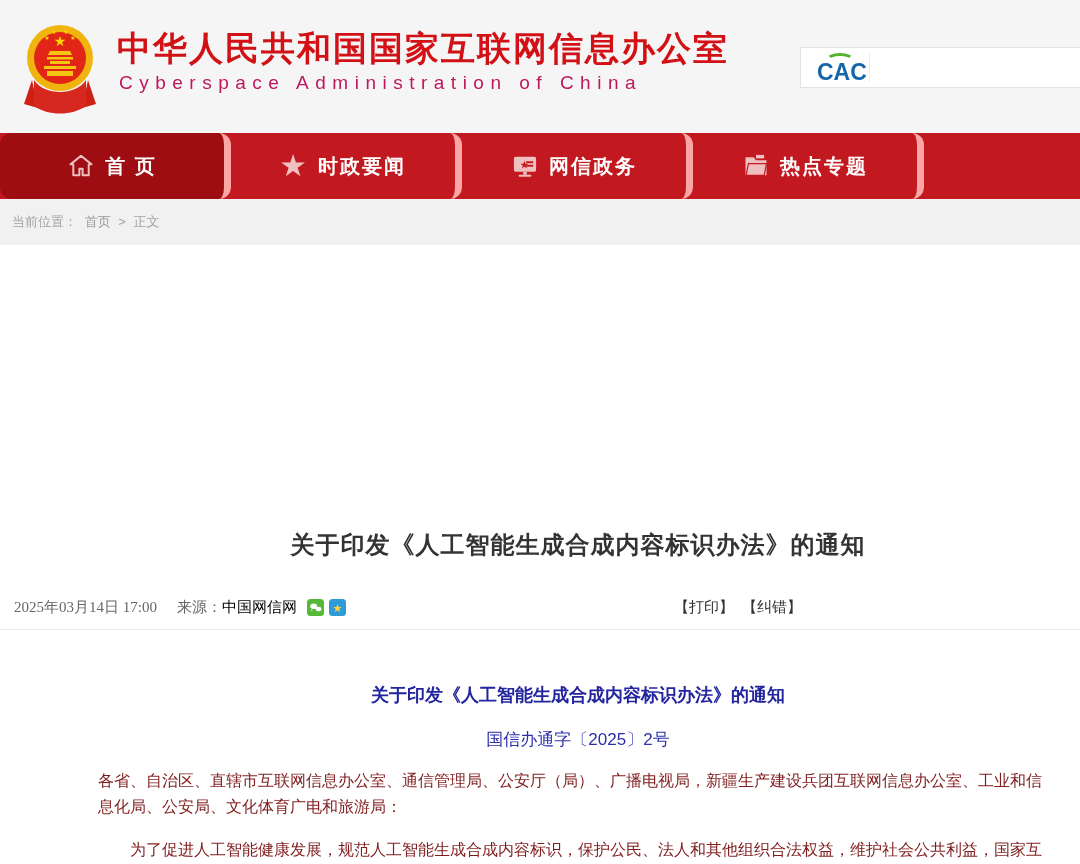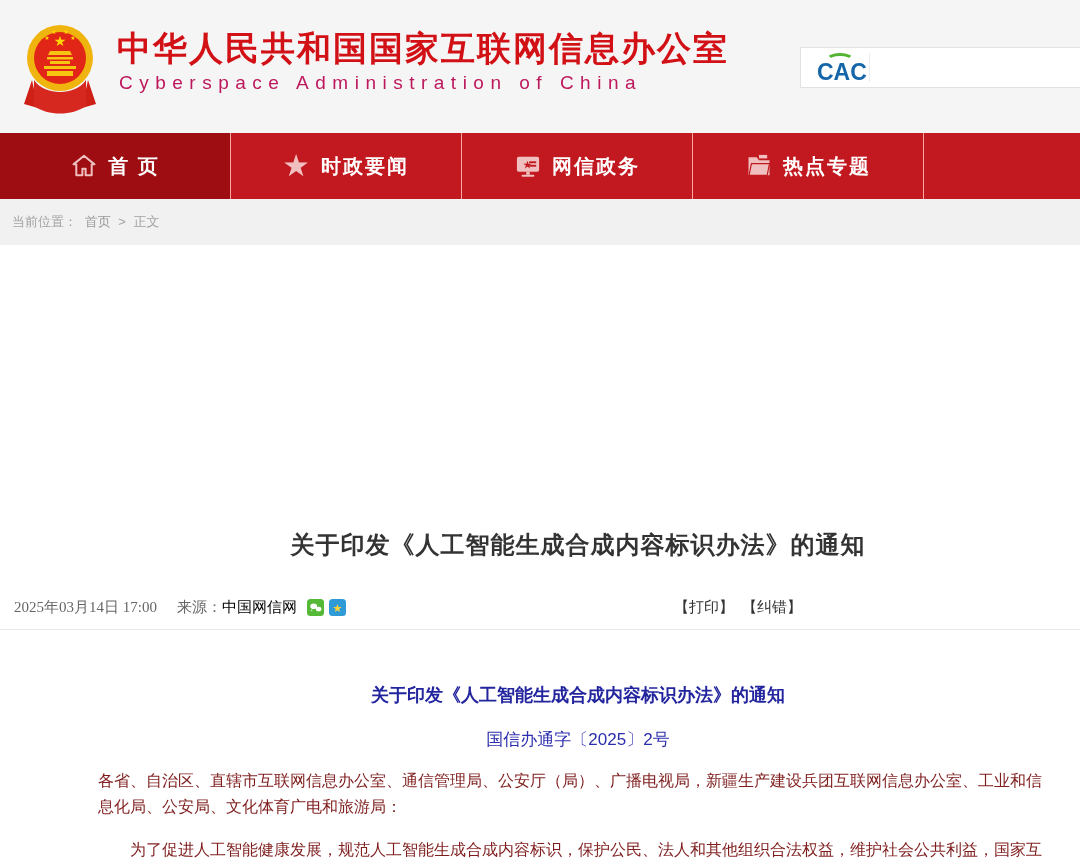--- a/index.html
+++ b/index.html
@@ -23,21 +23,21 @@
   .search-divider { position:absolute; left:68px; top:5px; width:1px; height:29px; background:#ececec; }
   .search-input { position:absolute; left:78px; top:0; width:200px; height:39px; border:none;
     outline:none; font-size:15px; color:#333; font-family:"Liberation Sans",sans-serif; }
   .search-input::placeholder { color:#ccc; }
 
   
   .main-nav { position:relative; width:1080px; height:66px; background:#c2181f;
     display:flex; overflow:hidden; }
   .nav-tab { width:231px; height:66px; flex:0 0 231px; display:flex; align-items:center;
     justify-content:center; gap:10px; color:#fff; font-size:20px; font-weight:bold;
-    letter-spacing:2px; border-right:1px solid #fca5a5; cursor:pointer; white-space:nowrap; }
+    letter-spacing:2px; border-right:7px solid #fca5a5; cursor:pointer; white-space:nowrap;border-radius:12px; }
   .nav-tab.active { background:#9d0d11; }
   .nav-icon { width:28px; height:28px; display:flex; align-items:center; justify-content:center; }
   .nav-icon svg { width:28px; height:28px; }
   .nav-star { font-size:27px; color:#f0bfbf; line-height:28px; }
 
   
   .breadcrumb-bar { width:1080px; height:46px; background:#f1f1f2; font-size:13px;
     color:#a3a3a3; line-height:46px; padding-left:12px; }
   .breadcrumb-bar span { margin-right:4px; }
   .crumb-link { color:#999; cursor:pointer; }

